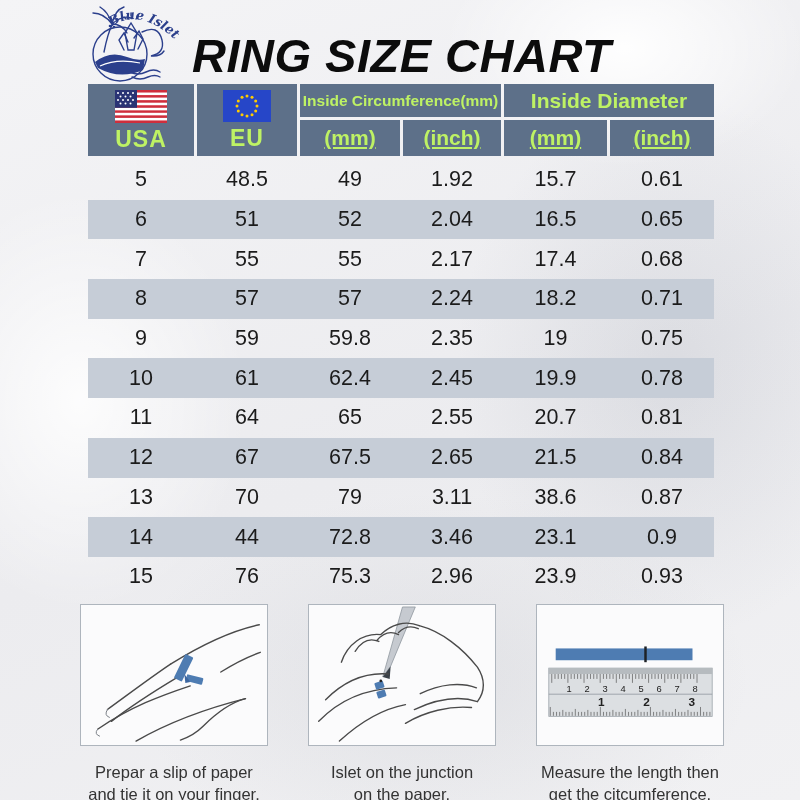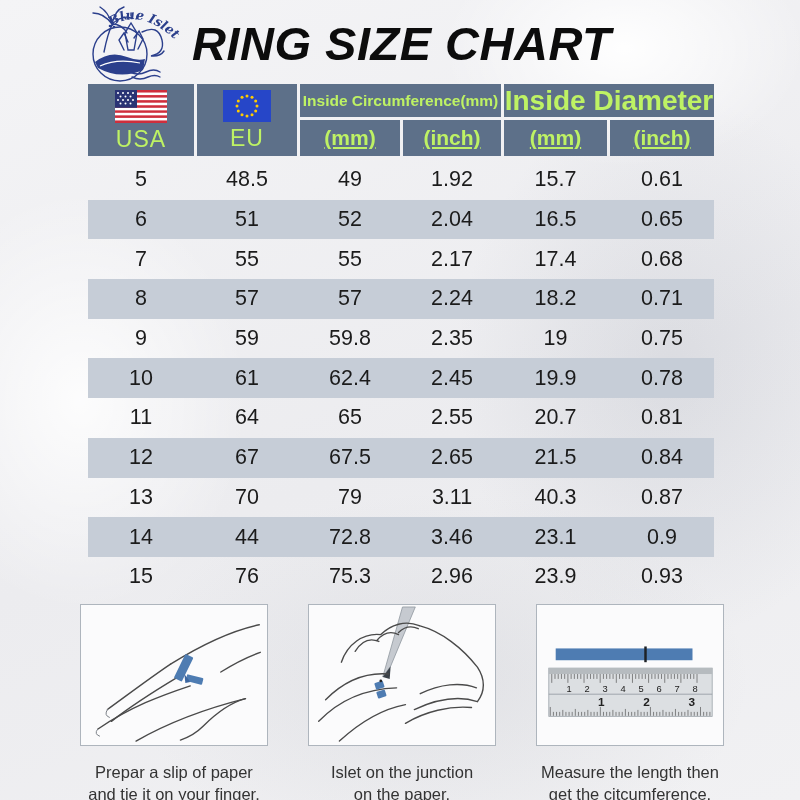--- a/index.html
+++ b/index.html
@@ -9,33 +9,33 @@
     background:
       radial-gradient(ellipse 260px 170px at 78% 6%, rgba(255,255,255,.95), rgba(255,255,255,0) 70%),
       radial-gradient(ellipse 300px 380px at 84% 46%, rgba(150,156,170,.20), rgba(150,156,170,0) 72%),
       radial-gradient(ellipse 240px 300px at 10% 50%, rgba(255,255,255,.85), rgba(255,255,255,0) 70%),
       radial-gradient(ellipse 430px 260px at 55% 85%, rgba(152,157,167,.16), rgba(152,157,167,0) 72%),
       linear-gradient(160deg,#f4f4f6 0%,#ececef 55%,#f1f1f3 100%);
   }
   
   .brand-logo{position:absolute;left:82px;top:2px;width:106px;height:82px;}
   .page-title{
-    position:absolute;left:192px;top:16px;
+    position:absolute;left:192px;top:28px;
     font-size:47px;font-weight:bold;font-style:italic;color:#0c0c0c;
     letter-spacing:.5px;white-space:nowrap;
   }
   .thead{position:absolute;left:88px;top:84px;width:626px;
          display:grid;grid-template-columns:106px 100px 100px 98px 103px 104px;
          grid-template-rows:33px 36px;column-gap:3px;row-gap:3px;}
   .hcell{background:#5d7089;color:#bef264;display:flex;align-items:center;justify-content:center;}
   .hcell.flagcell{grid-row:1/3;flex-direction:column;gap:3px;padding-top:2px;}
-  .flag-label{font-size:23px;letter-spacing:1px;}
+  .flag-label{font-size:23px;letter-spacing:1px;font-weight:bold;}
   .group-label{font-weight:bold;}
   .circ-label{font-size:15.5px;grid-column:3/5;}
-  .dia-label{font-size:28px;grid-column:5/7;}
+  .dia-label{font-size:21px;grid-column:5/7;}
   .unit-label{font-size:21px;font-weight:bold;text-decoration:underline;}
   .tbody{position:absolute;left:88px;top:160px;width:626px;}
   .trow{display:grid;grid-template-columns:106px 100px 100px 98px 103px 104px;column-gap:3px;
         height:39.7px;align-items:center;}
   .trow.shaded{background:#c6cdd7;}
   .tcell{text-align:center;font-size:21.5px;color:#1b1b1b;}
   
   .steps{position:absolute;left:80px;top:604px;width:644px;display:flex;justify-content:space-between;}
   .step{width:188px;}
   .step-box{height:142px;background:#fbfbfc;border:1px solid #aeb5bd;box-sizing:border-box;}
@@ -209,21 +209,21 @@
         <div class="tcell">67.5</div>
         <div class="tcell">2.65</div>
         <div class="tcell">21.5</div>
         <div class="tcell">0.84</div>
       </div>
       <div class="trow">
         <div class="tcell">13</div>
         <div class="tcell">70</div>
         <div class="tcell">79</div>
         <div class="tcell">3.11</div>
-        <div class="tcell">40.3</div>
+        <div class="tcell">38.6</div>
         <div class="tcell">0.87</div>
       </div>
       <div class="trow shaded">
         <div class="tcell">14</div>
         <div class="tcell">44</div>
         <div class="tcell">72.8</div>
         <div class="tcell">3.46</div>
         <div class="tcell">23.1</div>
         <div class="tcell">0.9</div>
       </div>

